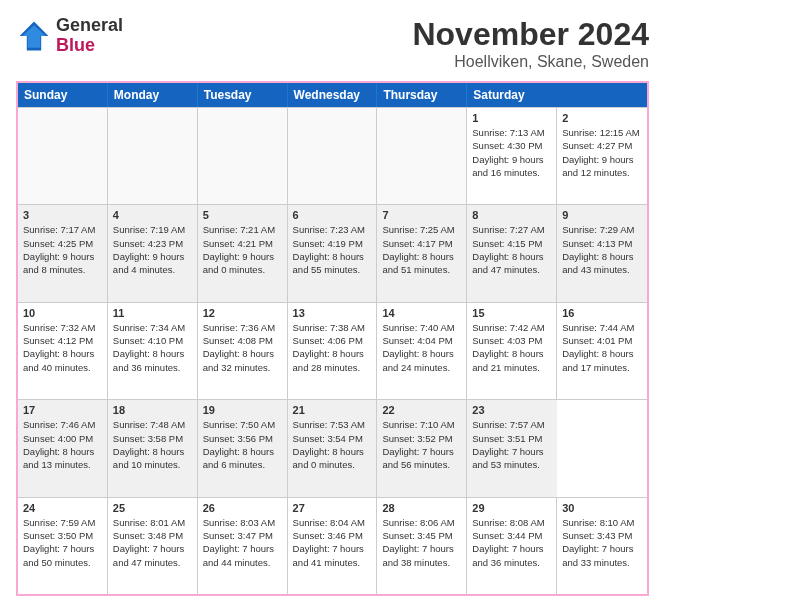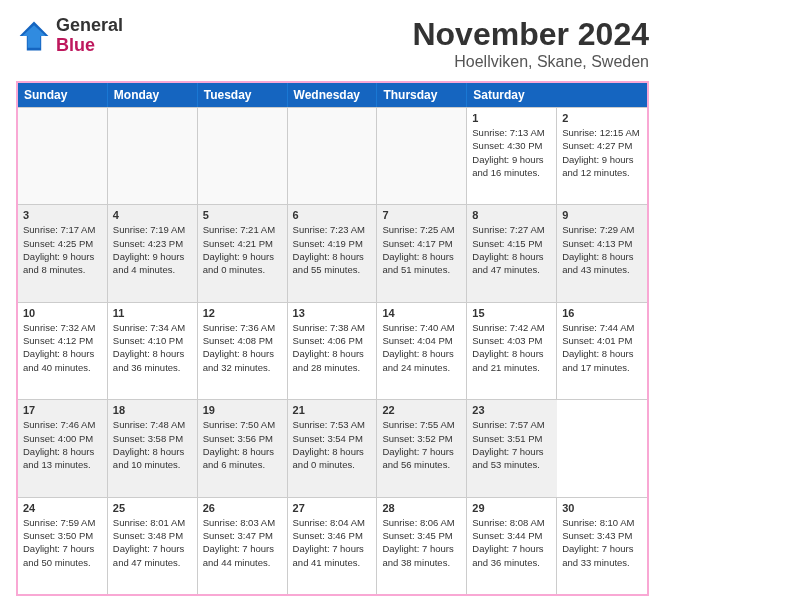--- a/index.html
+++ b/index.html
@@ -264,21 +264,21 @@
 Daylight: 8 hours and 6 minutes.</div>
           </div>
           <div class="cal-cell shaded">
             <span class="day-num">21</span>
             <div class="day-info" style="white-space: pre-line;">Sunrise: 7:53 AM
 Sunset: 3:54 PM
 Daylight: 8 hours and 0 minutes.</div>
           </div>
           <div class="cal-cell shaded">
             <span class="day-num">22</span>
-            <div class="day-info" style="white-space: pre-line;">Sunrise: 7:55 AM
+            <div class="day-info" style="white-space: pre-line;">Sunrise: 7:10 AM
 Sunset: 3:52 PM
 Daylight: 7 hours and 56 minutes.</div>
           </div>
           <div class="cal-cell shaded">
             <span class="day-num">23</span>
             <div class="day-info" style="white-space: pre-line;">Sunrise: 7:57 AM
 Sunset: 3:51 PM
 Daylight: 7 hours and 53 minutes.</div>
           </div>
         </div>

